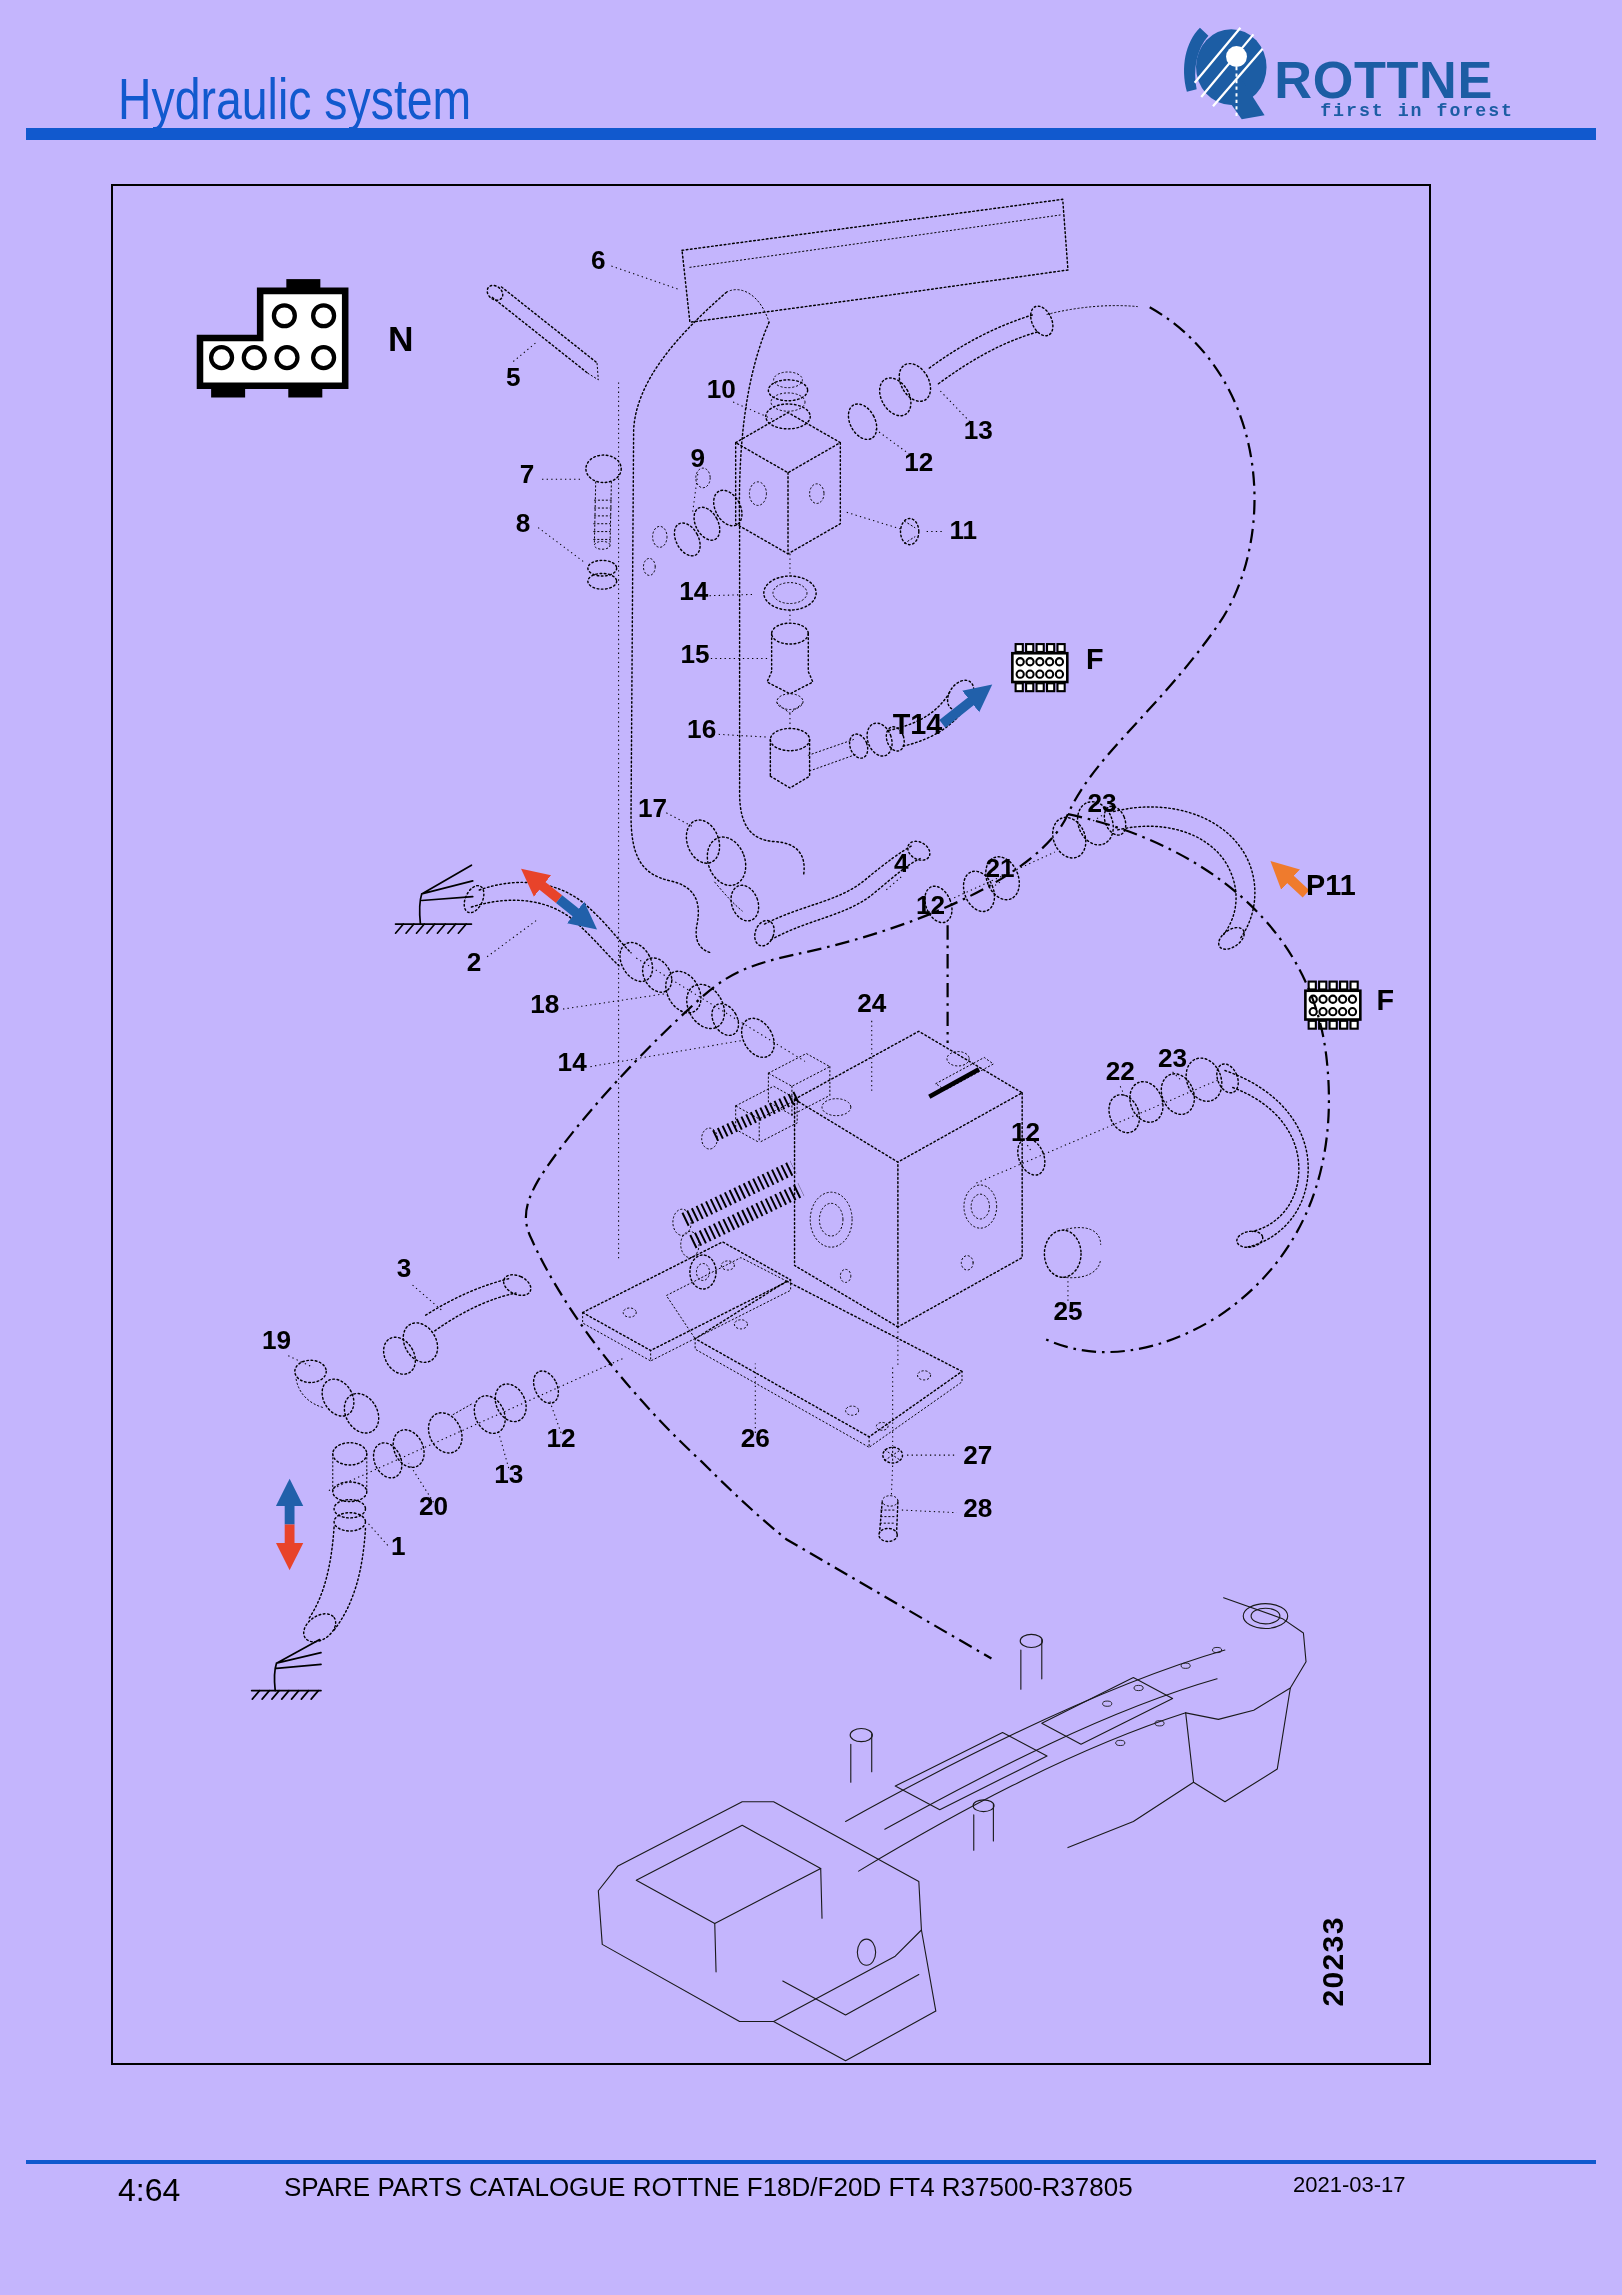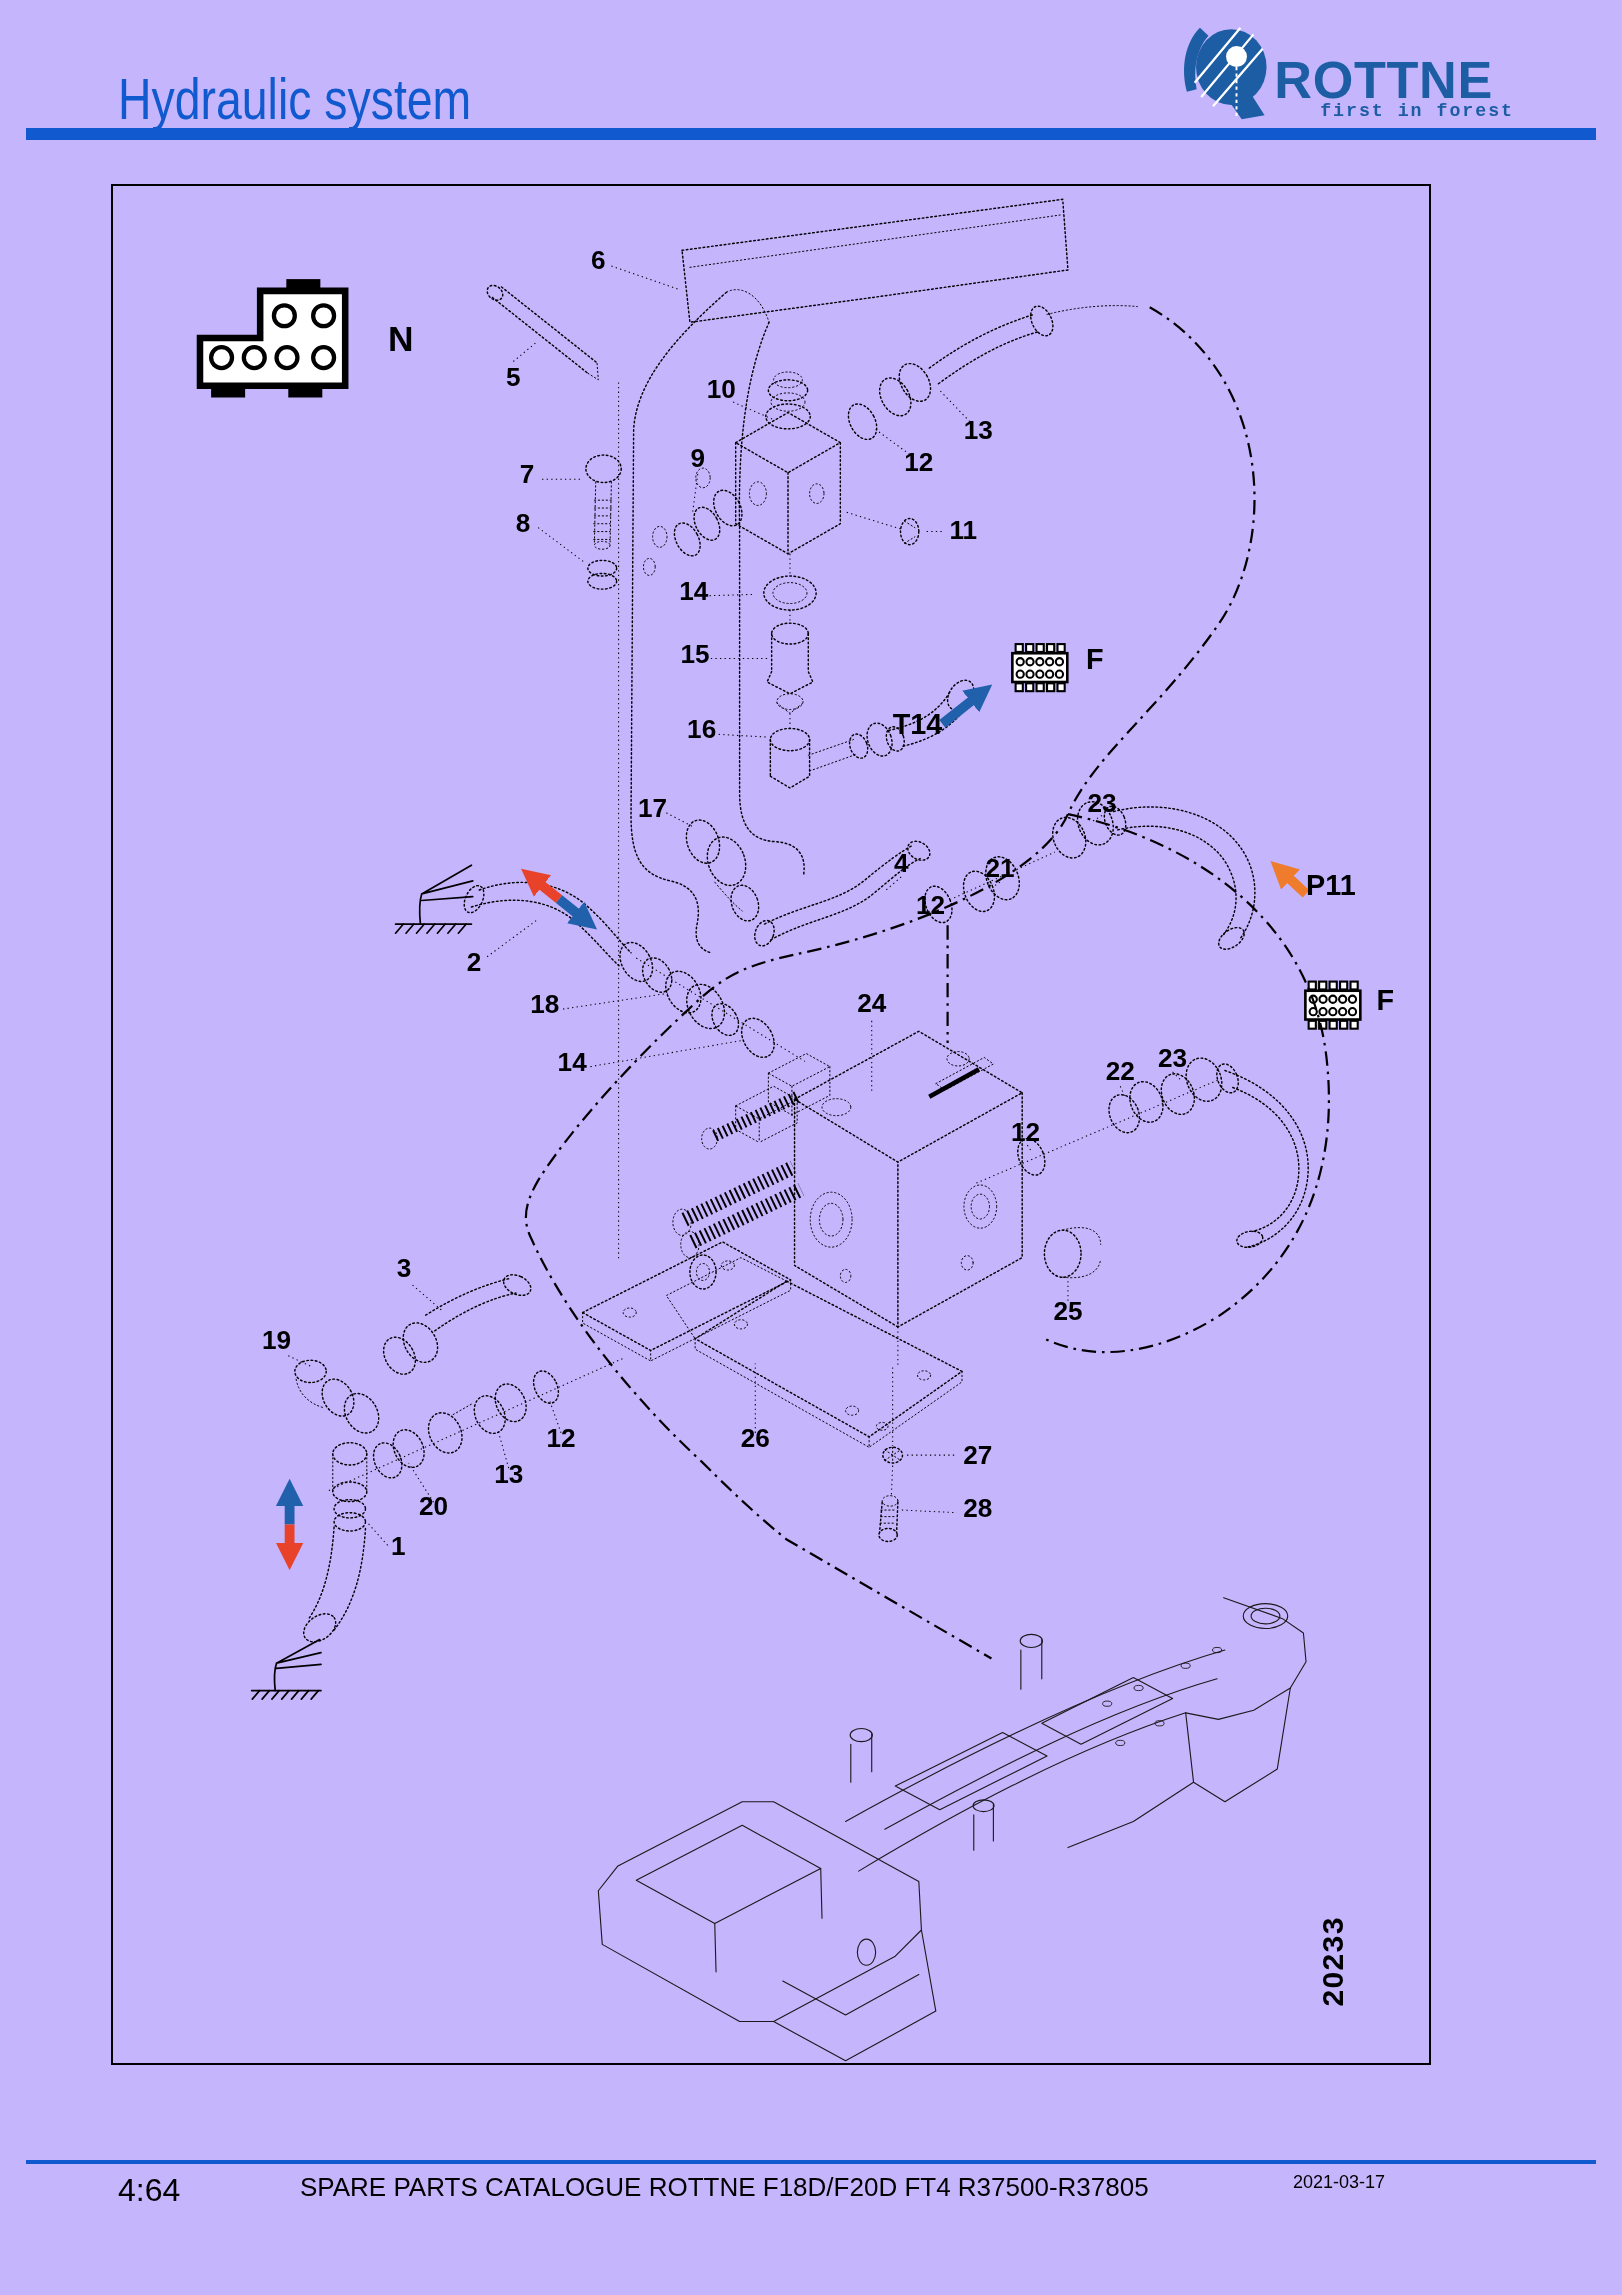--- a/index.html
+++ b/index.html
@@ -10,22 +10,22 @@
   .page{position:relative;width:1622px;height:2295px;background:#c4b5fd;overflow:hidden;
         font-family:"Liberation Sans",sans-serif;}
   .title{position:absolute;left:118px;top:65px;font-size:58px;color:var(--accent);
          transform:scaleX(.8);transform-origin:left top;white-space:nowrap;}
   .hrule{position:absolute;left:26px;right:26px;top:128px;height:11.8px;background:var(--accent);}
   .logo{position:absolute;left:1158px;top:19.6px;}
   .frame{position:absolute;left:111px;top:184px;width:1316px;height:1877px;border:2px solid #000;}
   .frame svg{display:block;}
   .frule{position:absolute;left:26px;right:26px;top:2160px;height:3.9px;background:var(--accent);}
   .f-page{position:absolute;left:118px;top:2172px;font-size:32px;color:#000;}
-  .f-cat {position:absolute;left:284px;top:2172px;font-size:26px;color:#000;white-space:nowrap;margin-left:16px;}
-  .f-date{position:absolute;left:1293px;top:2172px;font-size:18px;color:#000;}
+  .f-cat {position:absolute;left:284px;top:2172px;font-size:26px;color:#000;white-space:nowrap;}
+  .f-date{position:absolute;left:1293px;top:2172px;font-size:22px;color:#000;}
   
   .pt  {fill:none;stroke:#000;stroke-width:2.2;stroke-dasharray:2.5 4;stroke-linecap:round;stroke-linejoin:round;}
   .pt2 {fill:none;stroke:#000;stroke-width:1.5;stroke-dasharray:2 4;stroke-linecap:round;}
   .ld  {fill:none;stroke:#000;stroke-width:1.6;stroke-dasharray:2 5;}
   .dd  {fill:none;stroke:#000;stroke-width:3.4;stroke-dasharray:22 9 4 9;}
   .ch  {fill:none;stroke:#1a1a1a;stroke-width:1.7;stroke-linejoin:round;stroke-linecap:round;}
   .coil{fill:none;stroke:#000;stroke-dasharray:3 5;}
   .gnd {fill:none;stroke:#000;stroke-width:2.6;stroke-linecap:round;}
   .slv {fill:none;stroke:#000;stroke-width:7;}
   .co  {font-family:"Liberation Sans",sans-serif;font-weight:bold;fill:#000;text-anchor:middle;}

